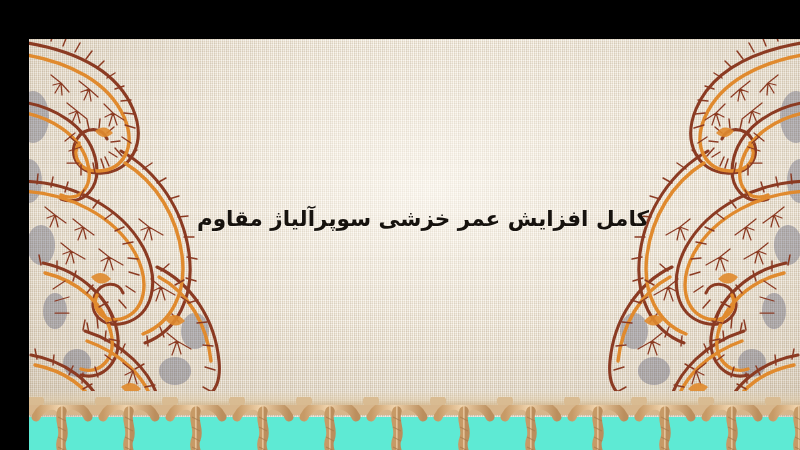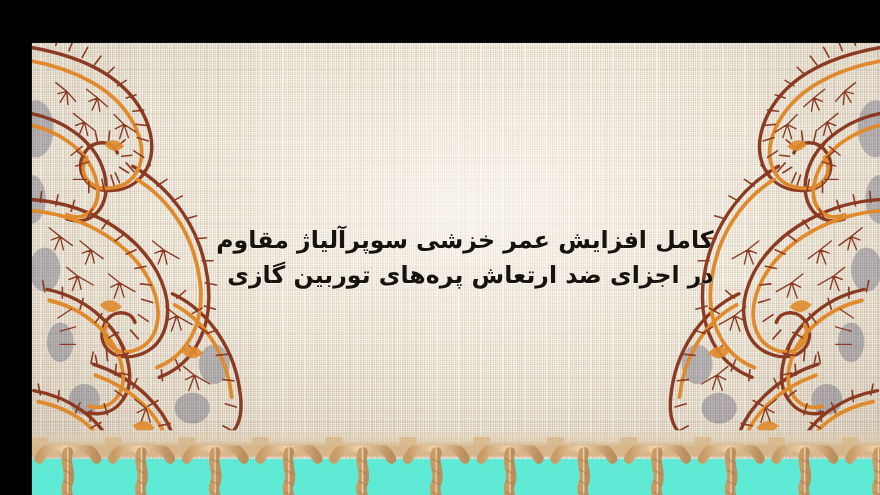--- a/index.html
+++ b/index.html
@@ -399,16 +399,15 @@
         <use href="#tassel" x="569" y="10"></use>
         <use href="#tassel" x="636" y="10"></use>
         <use href="#tassel" x="703" y="10"></use>
         <use href="#tassel" x="770" y="10"></use>
       </g>
     </svg>
   </div>
 
   <div class="title-block">
     <div class="title-line">کامل افزایش عمر خزشی سوپرآلیاژ مقاوم</div>
-    <div class="title-line">در اجزای ضد ارتعاش پره‌های توربین گازی</div>
   </div>
 
 </div>
 
 </body></html>

